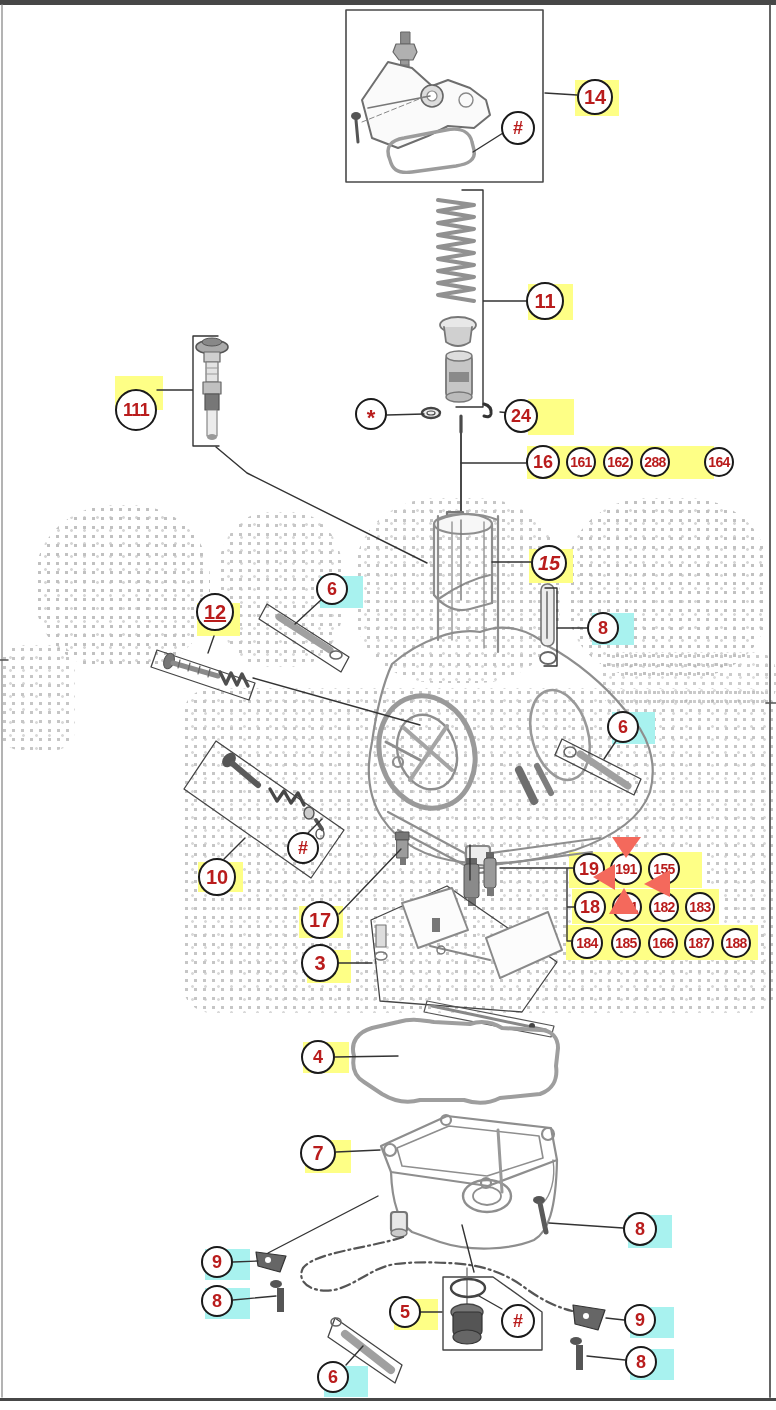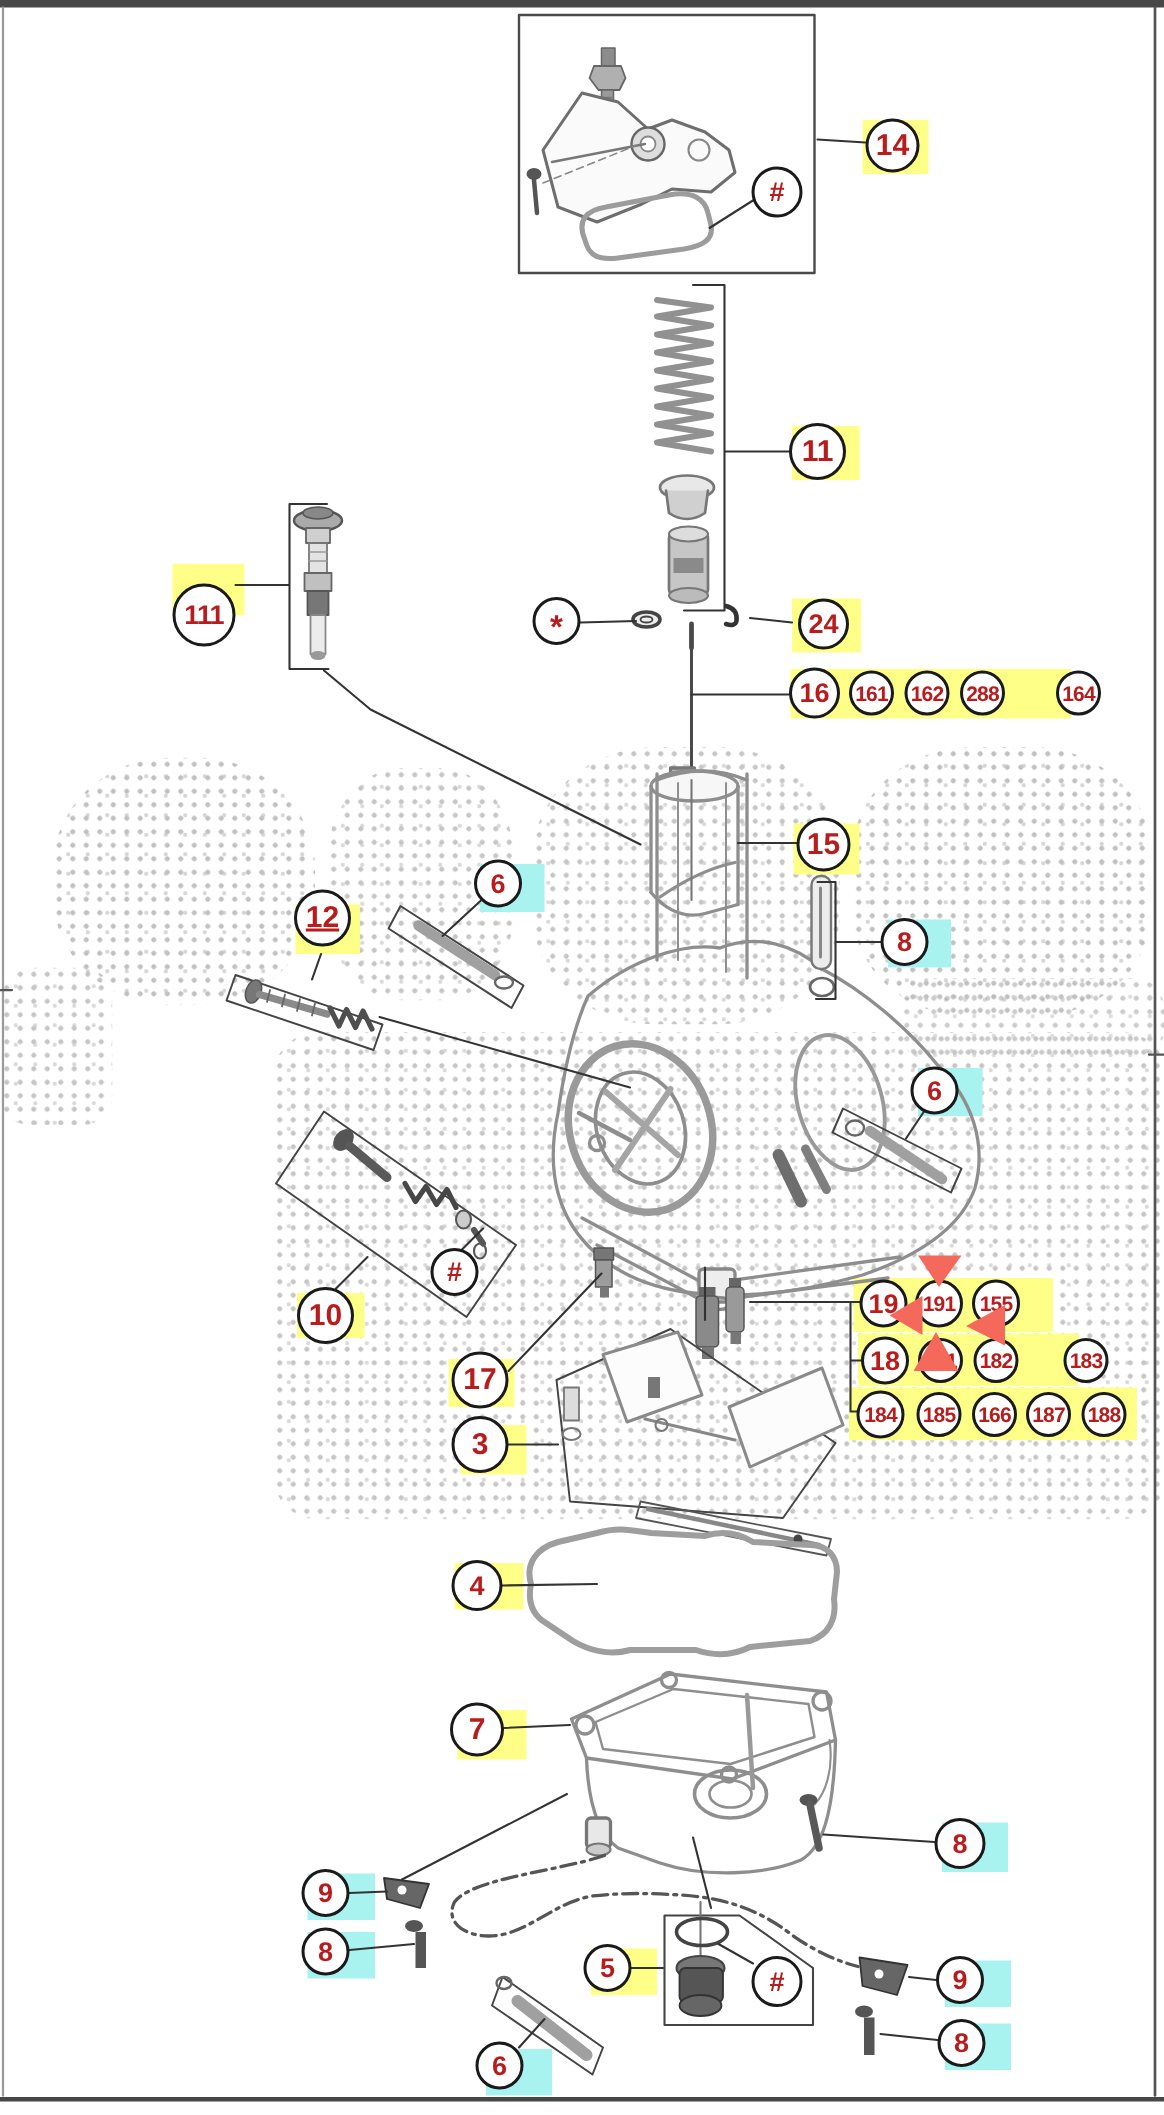--- a/index.html
+++ b/index.html
@@ -297,43 +297,43 @@
         <path d="M587,1356 L625,1360"></path>
       </g>
     </g>
   </svg>
 
   <div id="callouts">
       <div class="callout" style="left: 577px; top: 79px; width: 36px; height: 36px; font-size: 20px; border-color: rgb(26, 26, 26);">14</div>
       <div class="callout" style="left: 501px; top: 111px; width: 34px; height: 34px; font-size: 18px; border-color: rgb(26, 26, 26);">#</div>
       <div class="callout" style="left: 526px; top: 282px; width: 38px; height: 38px; font-size: 20px; border-color: rgb(26, 26, 26);">11</div>
       <div class="callout sym-star" style="left: 355px; top: 398px; width: 32px; height: 32px; font-size: 22px; border-color: rgb(26, 26, 26);">*</div>
-      <div class="callout" style="left: 532px; top: 399px; width: 34px; height: 34px; font-size: 18px; border-color: rgb(26, 26, 26);">24</div>
+      <div class="callout" style="left: 504px; top: 399px; width: 34px; height: 34px; font-size: 18px; border-color: rgb(26, 26, 26);">24</div>
       <div class="callout" style="left: 526px; top: 445px; width: 34px; height: 34px; font-size: 18px; border-color: rgb(26, 26, 26);">16</div>
       <div class="callout len3" style="left: 566px; top: 447px; width: 30px; height: 30px; font-size: 14px; border-color: rgb(26, 26, 26);">161</div>
       <div class="callout len3" style="left: 603px; top: 447px; width: 30px; height: 30px; font-size: 14px; border-color: rgb(26, 26, 26);">162</div>
       <div class="callout len3" style="left: 640px; top: 447px; width: 30px; height: 30px; font-size: 14px; border-color: rgb(26, 26, 26);">288</div>
       <div class="callout len3" style="left: 704px; top: 447px; width: 30px; height: 30px; font-size: 14px; border-color: rgb(26, 26, 26);">164</div>
       <div class="callout len3" style="left: 115px; top: 389px; width: 42px; height: 42px; font-size: 18px; border-color: rgb(26, 26, 26);">111</div>
-      <div class="callout" style="left: 531px; top: 545px; width: 36px; height: 36px; font-size: 20px; border-color: rgb(26, 26, 26);">15</div>
+      <div class="callout" style="left: 531px; top: 545px; width: 36px; height: 36px; font-size: 20px; border-color: rgb(26, 26, 26); font-style: italic;">15</div>
       <div class="callout" style="left: 316px; top: 573px; width: 32px; height: 32px; font-size: 18px; border-color: rgb(26, 26, 26);">6</div>
       <div class="callout" style="left: 587px; top: 612px; width: 32px; height: 32px; font-size: 18px; border-color: rgb(26, 26, 26);">8</div>
       <div class="callout" style="left: 196px; top: 593px; width: 38px; height: 38px; font-size: 20px; border-color: rgb(26, 26, 26); text-decoration: underline;">12</div>
       <div class="callout" style="left: 607px; top: 711px; width: 32px; height: 32px; font-size: 18px; border-color: rgb(26, 26, 26);">6</div>
       <div class="callout" style="left: 198px; top: 858px; width: 38px; height: 38px; font-size: 20px; border-color: rgb(26, 26, 26);">10</div>
       <div class="callout" style="left: 287px; top: 832px; width: 32px; height: 32px; font-size: 18px; border-color: rgb(26, 26, 26);">#</div>
       <div class="callout" style="left: 301px; top: 901px; width: 38px; height: 38px; font-size: 20px; border-color: rgb(26, 26, 26);">17</div>
       <div class="callout" style="left: 301px; top: 944px; width: 38px; height: 38px; font-size: 20px; border-color: rgb(26, 26, 26);">3</div>
       <div class="callout" style="left: 573px; top: 853px; width: 32px; height: 32px; font-size: 18px; border-color: rgb(26, 26, 26);">19</div>
       <div class="callout len3" style="left: 610px; top: 853px; width: 32px; height: 32px; font-size: 14px; border-color: rgb(26, 26, 26);">191</div>
       <div class="callout len3" style="left: 648px; top: 853px; width: 32px; height: 32px; font-size: 14px; border-color: rgb(26, 26, 26);">155</div>
       <div class="callout" style="left: 574px; top: 891px; width: 32px; height: 32px; font-size: 18px; border-color: rgb(26, 26, 26);">18</div>
       <div class="callout len3" style="left: 612px; top: 892px; width: 30px; height: 30px; font-size: 14px; border-color: rgb(26, 26, 26);">181</div>
       <div class="callout len3" style="left: 649px; top: 892px; width: 30px; height: 30px; font-size: 14px; border-color: rgb(26, 26, 26);">182</div>
-      <div class="callout len3" style="left: 685px; top: 892px; width: 30px; height: 30px; font-size: 14px; border-color: rgb(26, 26, 26); margin-left: 24px;">183</div>
+      <div class="callout len3" style="left: 685px; top: 892px; width: 30px; height: 30px; font-size: 14px; border-color: rgb(26, 26, 26);">183</div>
       <div class="callout len3" style="left: 571px; top: 927px; width: 32px; height: 32px; font-size: 14px; border-color: rgb(26, 26, 26);">184</div>
       <div class="callout len3" style="left: 611px; top: 928px; width: 30px; height: 30px; font-size: 14px; border-color: rgb(26, 26, 26);">185</div>
       <div class="callout len3" style="left: 648px; top: 928px; width: 30px; height: 30px; font-size: 14px; border-color: rgb(26, 26, 26);">166</div>
       <div class="callout len3" style="left: 684px; top: 928px; width: 30px; height: 30px; font-size: 14px; border-color: rgb(26, 26, 26);">187</div>
       <div class="callout len3" style="left: 721px; top: 928px; width: 30px; height: 30px; font-size: 14px; border-color: rgb(26, 26, 26);">188</div>
       <div class="callout" style="left: 301px; top: 1040px; width: 34px; height: 34px; font-size: 18px; border-color: rgb(26, 26, 26);">4</div>
       <div class="callout" style="left: 300px; top: 1135px; width: 36px; height: 36px; font-size: 20px; border-color: rgb(26, 26, 26);">7</div>
       <div class="callout" style="left: 623px; top: 1212px; width: 34px; height: 34px; font-size: 18px; border-color: rgb(26, 26, 26);">8</div>
       <div class="callout" style="left: 201px; top: 1246px; width: 32px; height: 32px; font-size: 18px; border-color: rgb(26, 26, 26);">9</div>
       <div class="callout" style="left: 201px; top: 1285px; width: 32px; height: 32px; font-size: 18px; border-color: rgb(26, 26, 26);">8</div>

